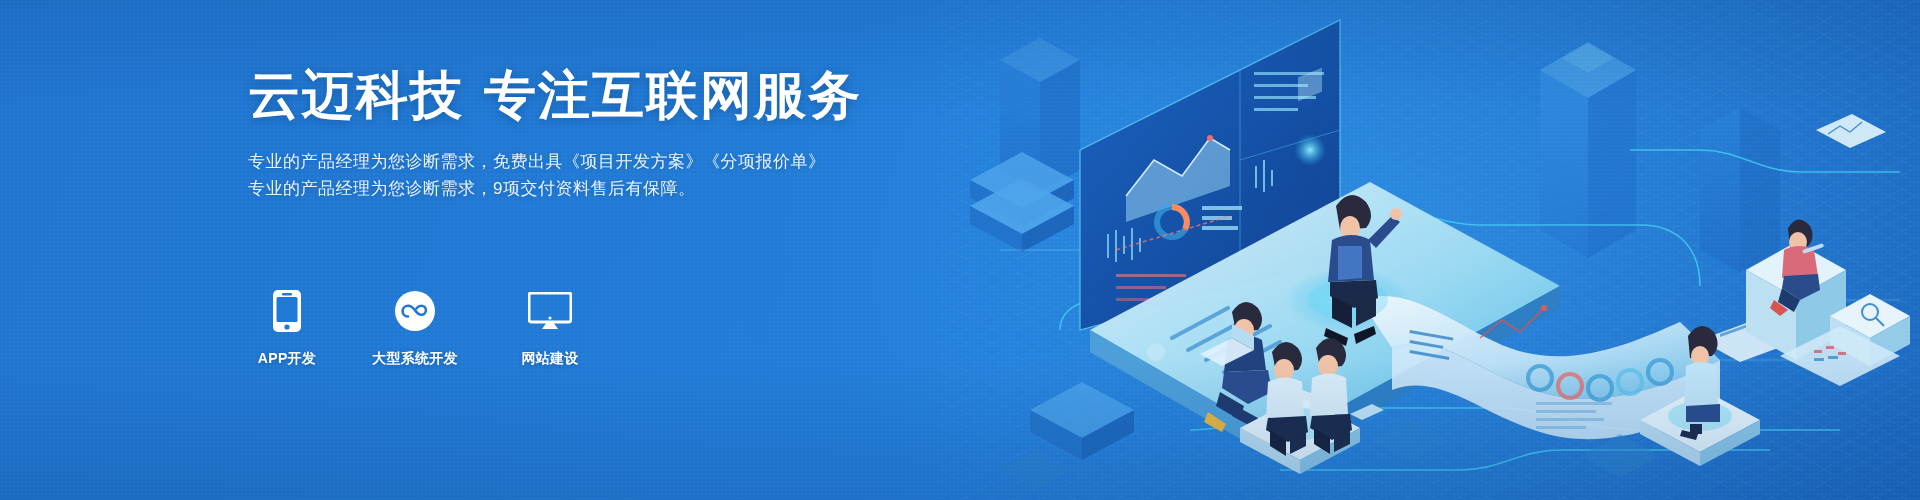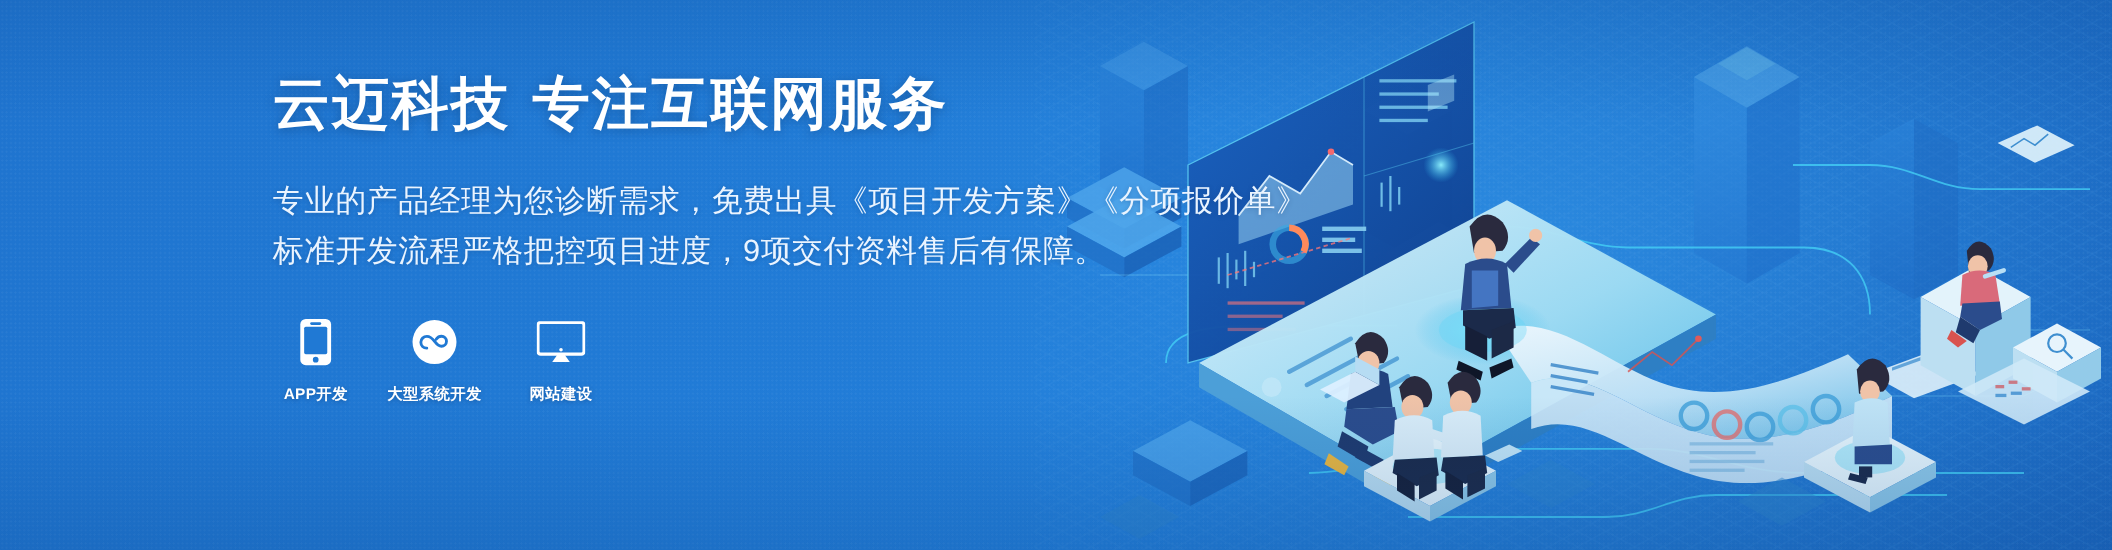--- a/index.html
+++ b/index.html
@@ -45,37 +45,37 @@
     font-family:"DejaVu Sans","Liberation Sans",sans-serif;
     font-size:52px;
     font-weight:bold;
     color:#ffffff;
     letter-spacing:2px;
     line-height:1.15;
     text-shadow:0 2px 10px rgba(6,44,92,0.35);
     white-space:nowrap;
   }
   .sub {
-    margin-top:34px;
-    font-size:28px;
+    margin-top:22px;
+    font-size:17px;
     color:#eaf4ff;
     line-height:1.62;
     letter-spacing:0.5px;
     white-space:nowrap;
     text-shadow:0 1px 5px rgba(6,44,92,0.28);
   }
   .sub div { }
 
   
   .services {
     position:absolute;
     left:248px; top:288px;
     display:flex;
     align-items:flex-end;
-    gap:24px;
+    gap:44px;
   }
   .svc {
     width:78px;
     display:flex;
     flex-direction:column;
     align-items:center;
     cursor:pointer;
   }
   .svc-ic {
     height:46px;
@@ -428,21 +428,21 @@
       </g>
     </svg>
   </div>
 
   <div class="tex-vign"></div>
 
   <div class="copy">
     <div class="headline">云迈科技 专注互联网服务</div>
     <div class="sub">
       <div>专业的产品经理为您诊断需求，免费出具《项目开发方案》《分项报价单》</div>
-      <div>标准开发流程严格把控项目进度，9项交付资料售后有保障。</div>
+      <div>专业的产品经理为您诊断需求，9项交付资料售后有保障。</div>
     </div>
   </div>
 
   <div class="services">
 
     <div class="svc">
       <div class="svc-ic">
         <svg width="30" height="44" viewBox="0 0 30 44">
           <rect x="1" y="1" width="28" height="42" rx="5" fill="#ffffff"></rect>
           <rect x="4.5" y="8" width="21" height="25" rx="1.5" fill="#2079d4"></rect>

